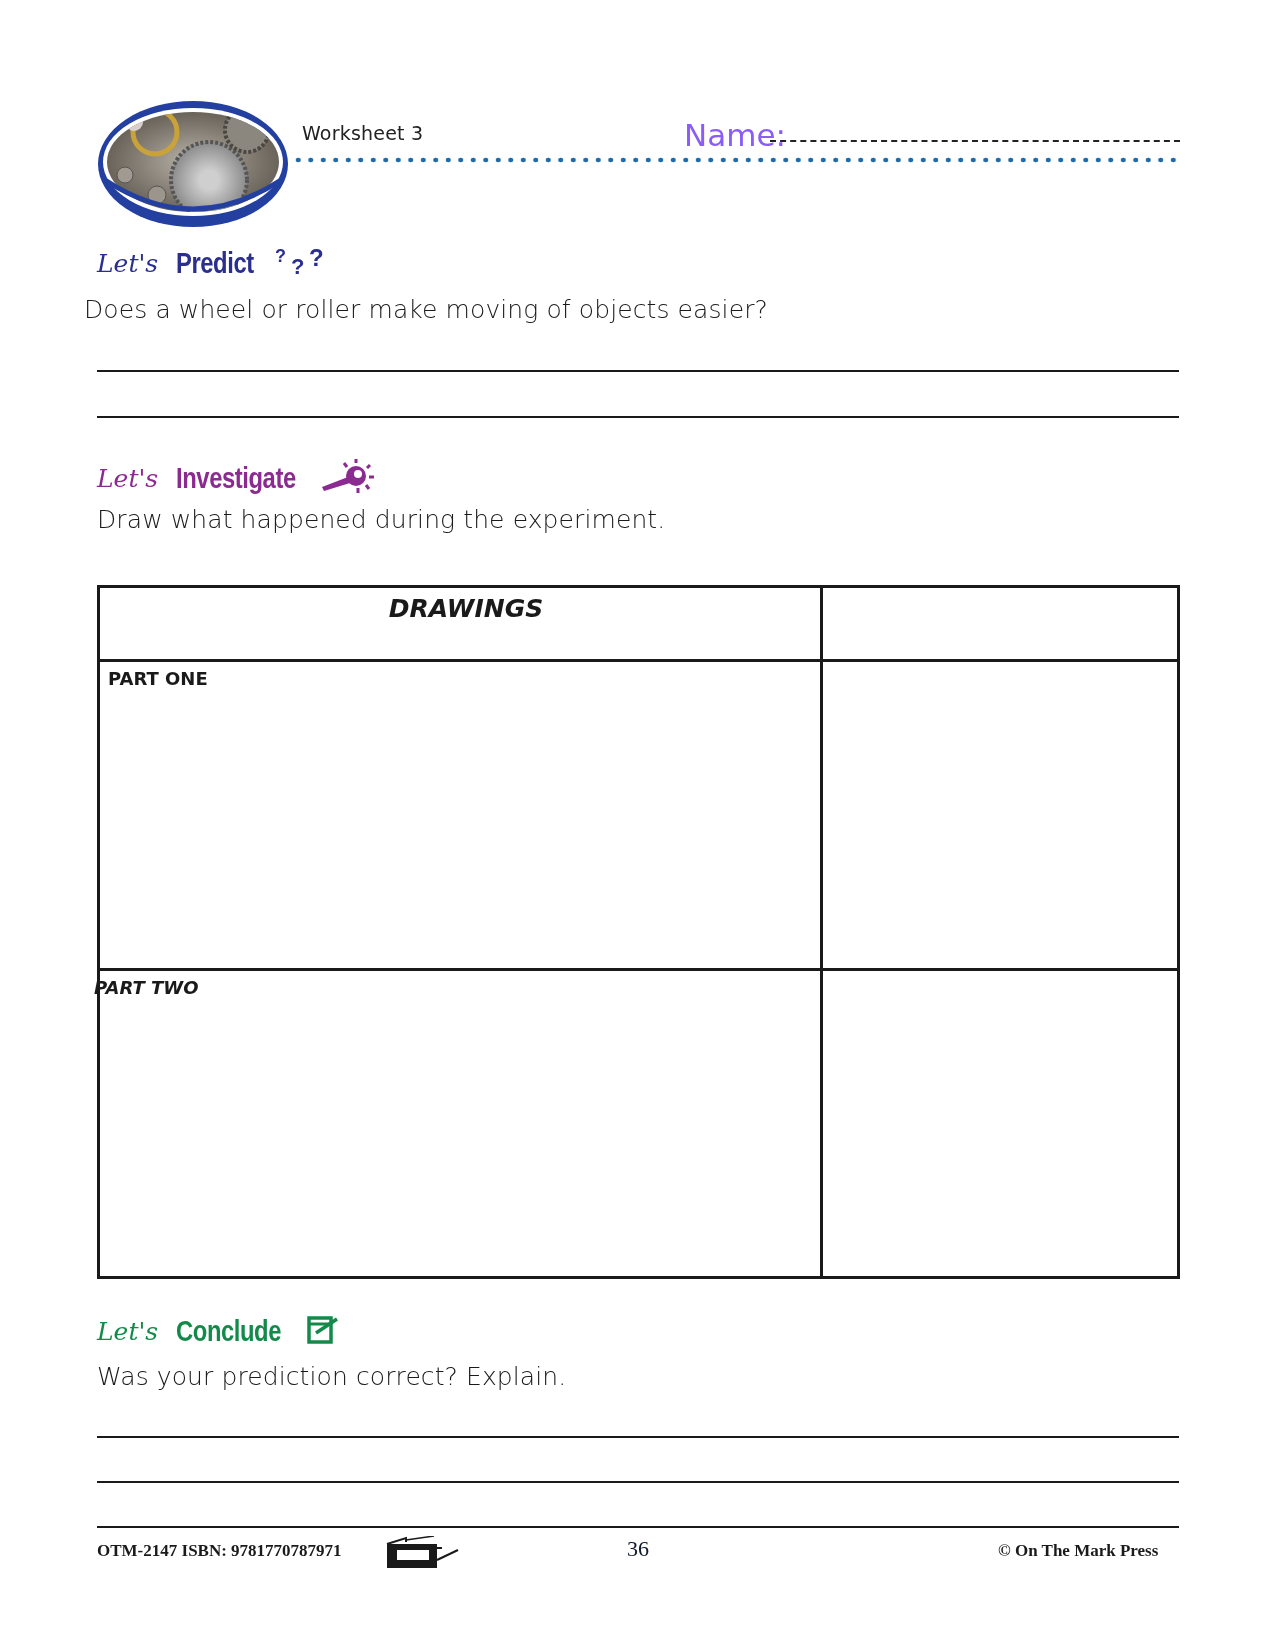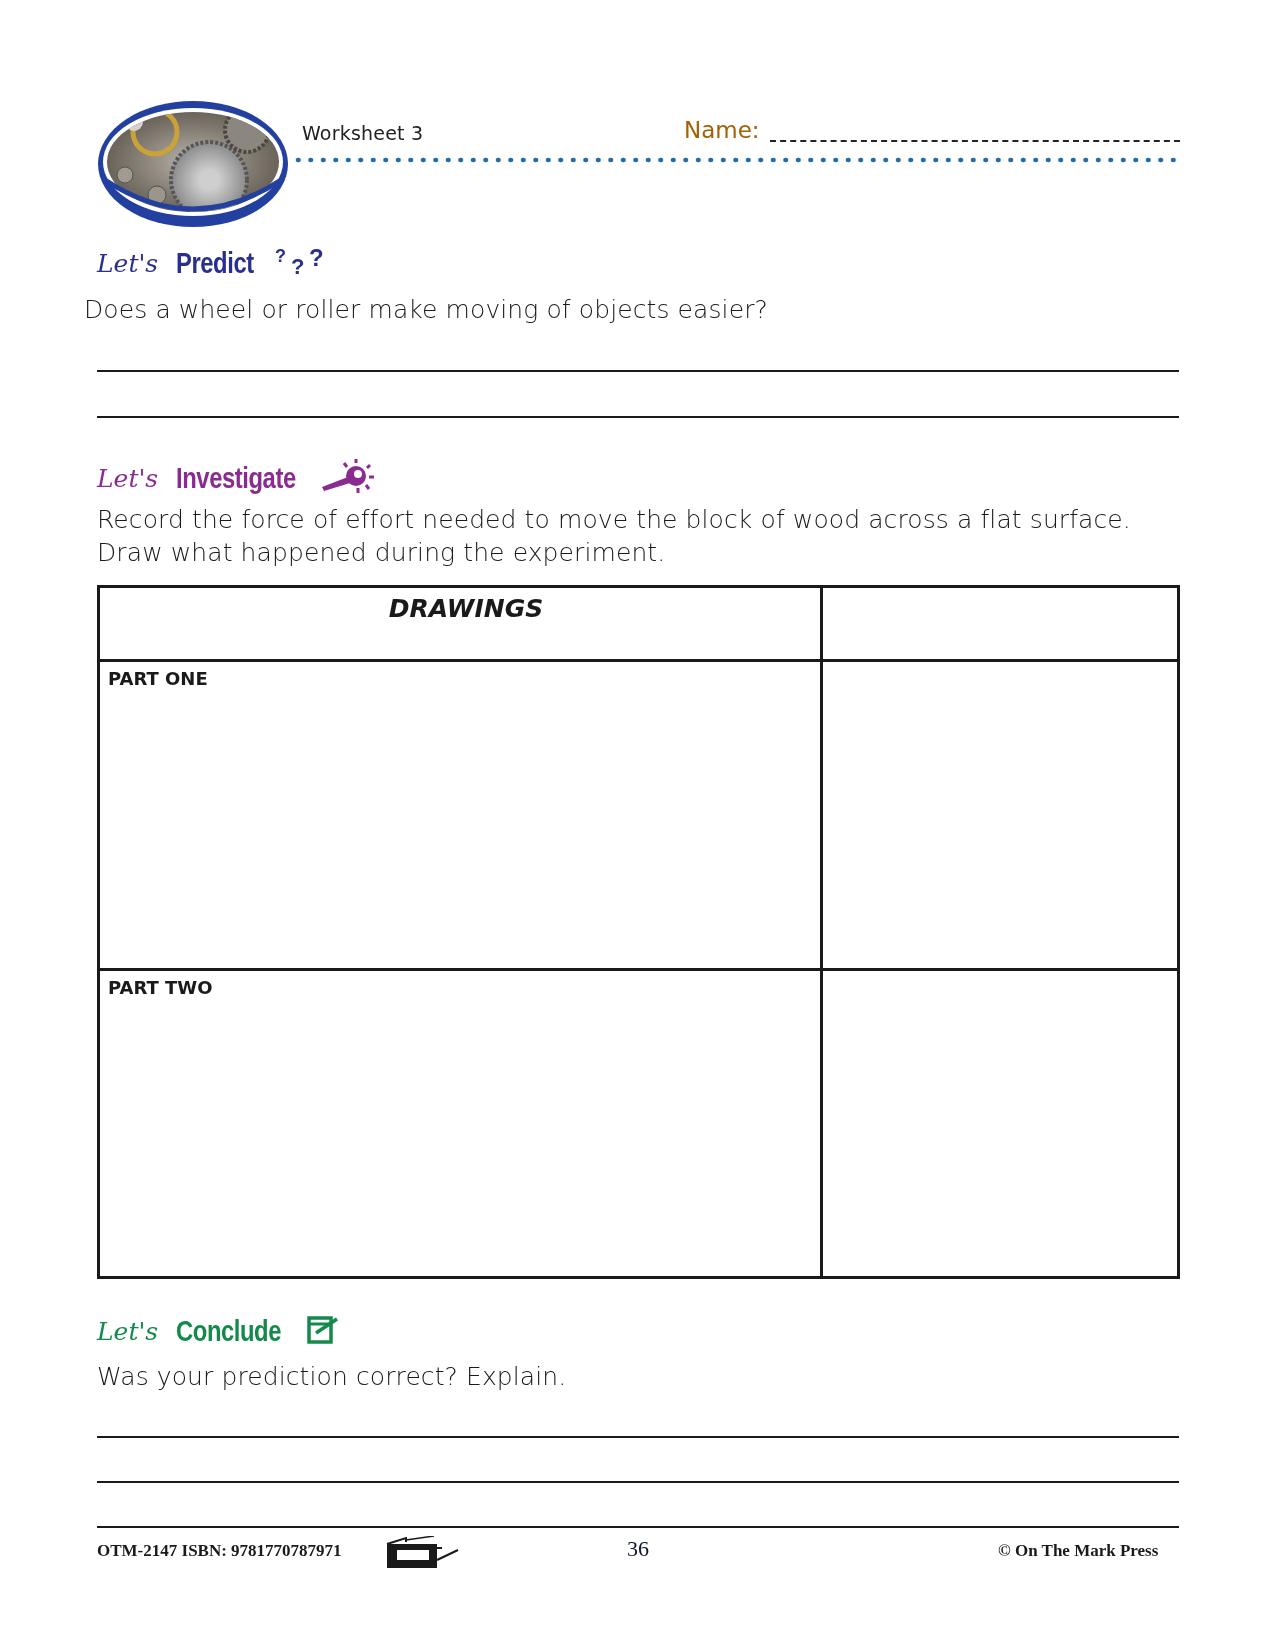--- a/index.html
+++ b/index.html
@@ -3,21 +3,21 @@
 <meta charset="utf-8">
 <style>
   html, body { margin:0; padding:0; background:#ffffff; }
   body { width:1275px; height:1650px; position:relative; overflow:hidden;
          font-family:"DejaVu Sans", sans-serif; color:#1a1a1a; }
   .abs { position:absolute; }
 
   
   .logo { left:97px; top:100px; width:193px; height:128px; }
   .worksheet-label { left:302px; top:122px; font-size:19px; color:#222; letter-spacing:0.2px; }
-  .name-label { left:684px; top:117px; font-size:23px; color:#a16207; }
+  .name-label { left:684px; top:117px; font-size:31px; color:#8b5cf6; }
   .name-line { left:770px; top:140px; width:410px; height:0; border-bottom:2px dashed #222; }
   .dots { left:292px; top:157px; width:890px; height:6px;
           background-image: radial-gradient(circle, #1f6aa8 2.3px, transparent 2.6px);
           background-size:12.5px 6px; background-repeat:repeat-x; }
 
   
   .heading { display:flex; align-items:center; gap:18px; }
   .lets { font-family:"DejaVu Serif", serif; font-style:italic; font-size:25px; }
   .heading-word { font-family:"Liberation Sans", sans-serif; font-weight:bold; font-size:29px;
                   letter-spacing:-0.5px; transform:scaleX(0.82); transform-origin:left center; display:inline-block; }
@@ -112,39 +112,38 @@
         <line x1="52" y1="8" x2="49" y2="11"></line>
         <line x1="56" y1="20" x2="51" y2="20"></line>
         <line x1="51" y1="32" x2="48" y2="28"></line>
         <line x1="26" y1="6" x2="29" y2="10"></line>
         <line x1="40" y1="36" x2="40" y2="31"></line>
       </g>
     </svg>
   </span>
 </div>
 <div class="abs body-text" style="left:97px; top:503px; width:1100px;">
-  <div>Record the force of effort needed to move the block of wood across a flat surface.</div>
   <div>Draw what happened during the experiment.</div>
 </div>
 
 <div class="abs table"></div>
 <div class="abs col-div"></div>
 <div class="abs row-div1"></div>
 <div class="abs row-div2"></div>
 
 <div class="abs th" style="left:100px; top:592px; width:732px;font-style:italic;">DRAWINGS</div>
 <div class="abs th" style="left:823px; top:588px; width:357px;">
 </div>
 
 <div class="abs" style="left:100px; top:662px; width:660px; height:306px;">
   <div class="part-label" style="position:absolute; left:8px; top:6px;">PART ONE</div>
 </div>
 <div class="abs" style="left:823px; top:662px; width:354px; height:306px;"></div>
 
-<div class="abs" style="left:100px; top:971px; width:864px; height:305px;">
+<div class="abs" style="left:86px; top:971px; width:864px; height:305px;font-style:italic;">
   <div class="part-label" style="position:absolute; left:8px; top:6px;">PART TWO</div>
 </div>
 <div class="abs" style="left:823px; top:971px; width:354px; height:305px;"></div>
 
 <div class="abs heading" style="left:97px; top:1311px;">
   <span class="lets conclude">Let's</span>
   <span class="heading-word conclude">Conclude</span>
   <span style="margin-left:-18px;">
     <svg width="36" height="36" viewBox="0 0 36 36">
       <rect x="5" y="7" width="22" height="24" fill="none" stroke="#138a4a" stroke-width="3.5"></rect>

